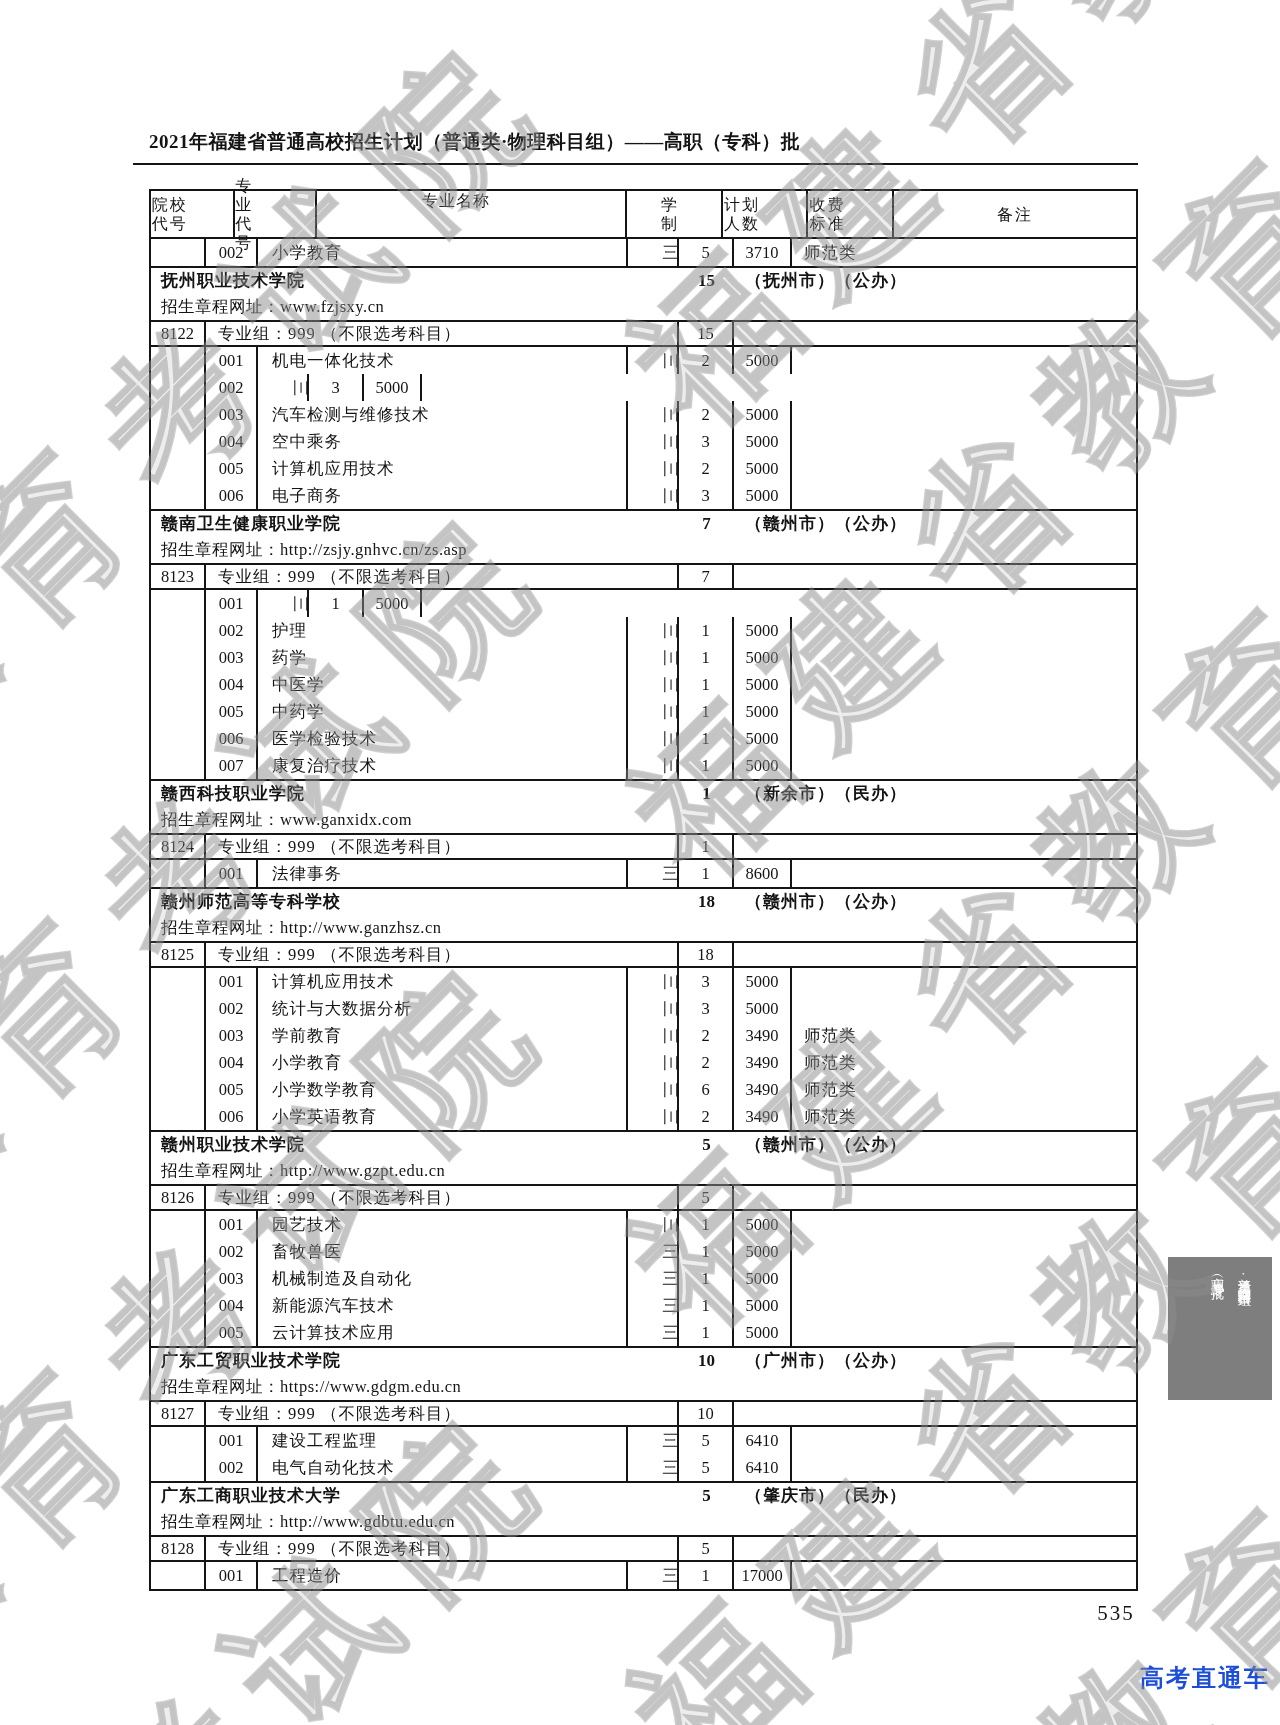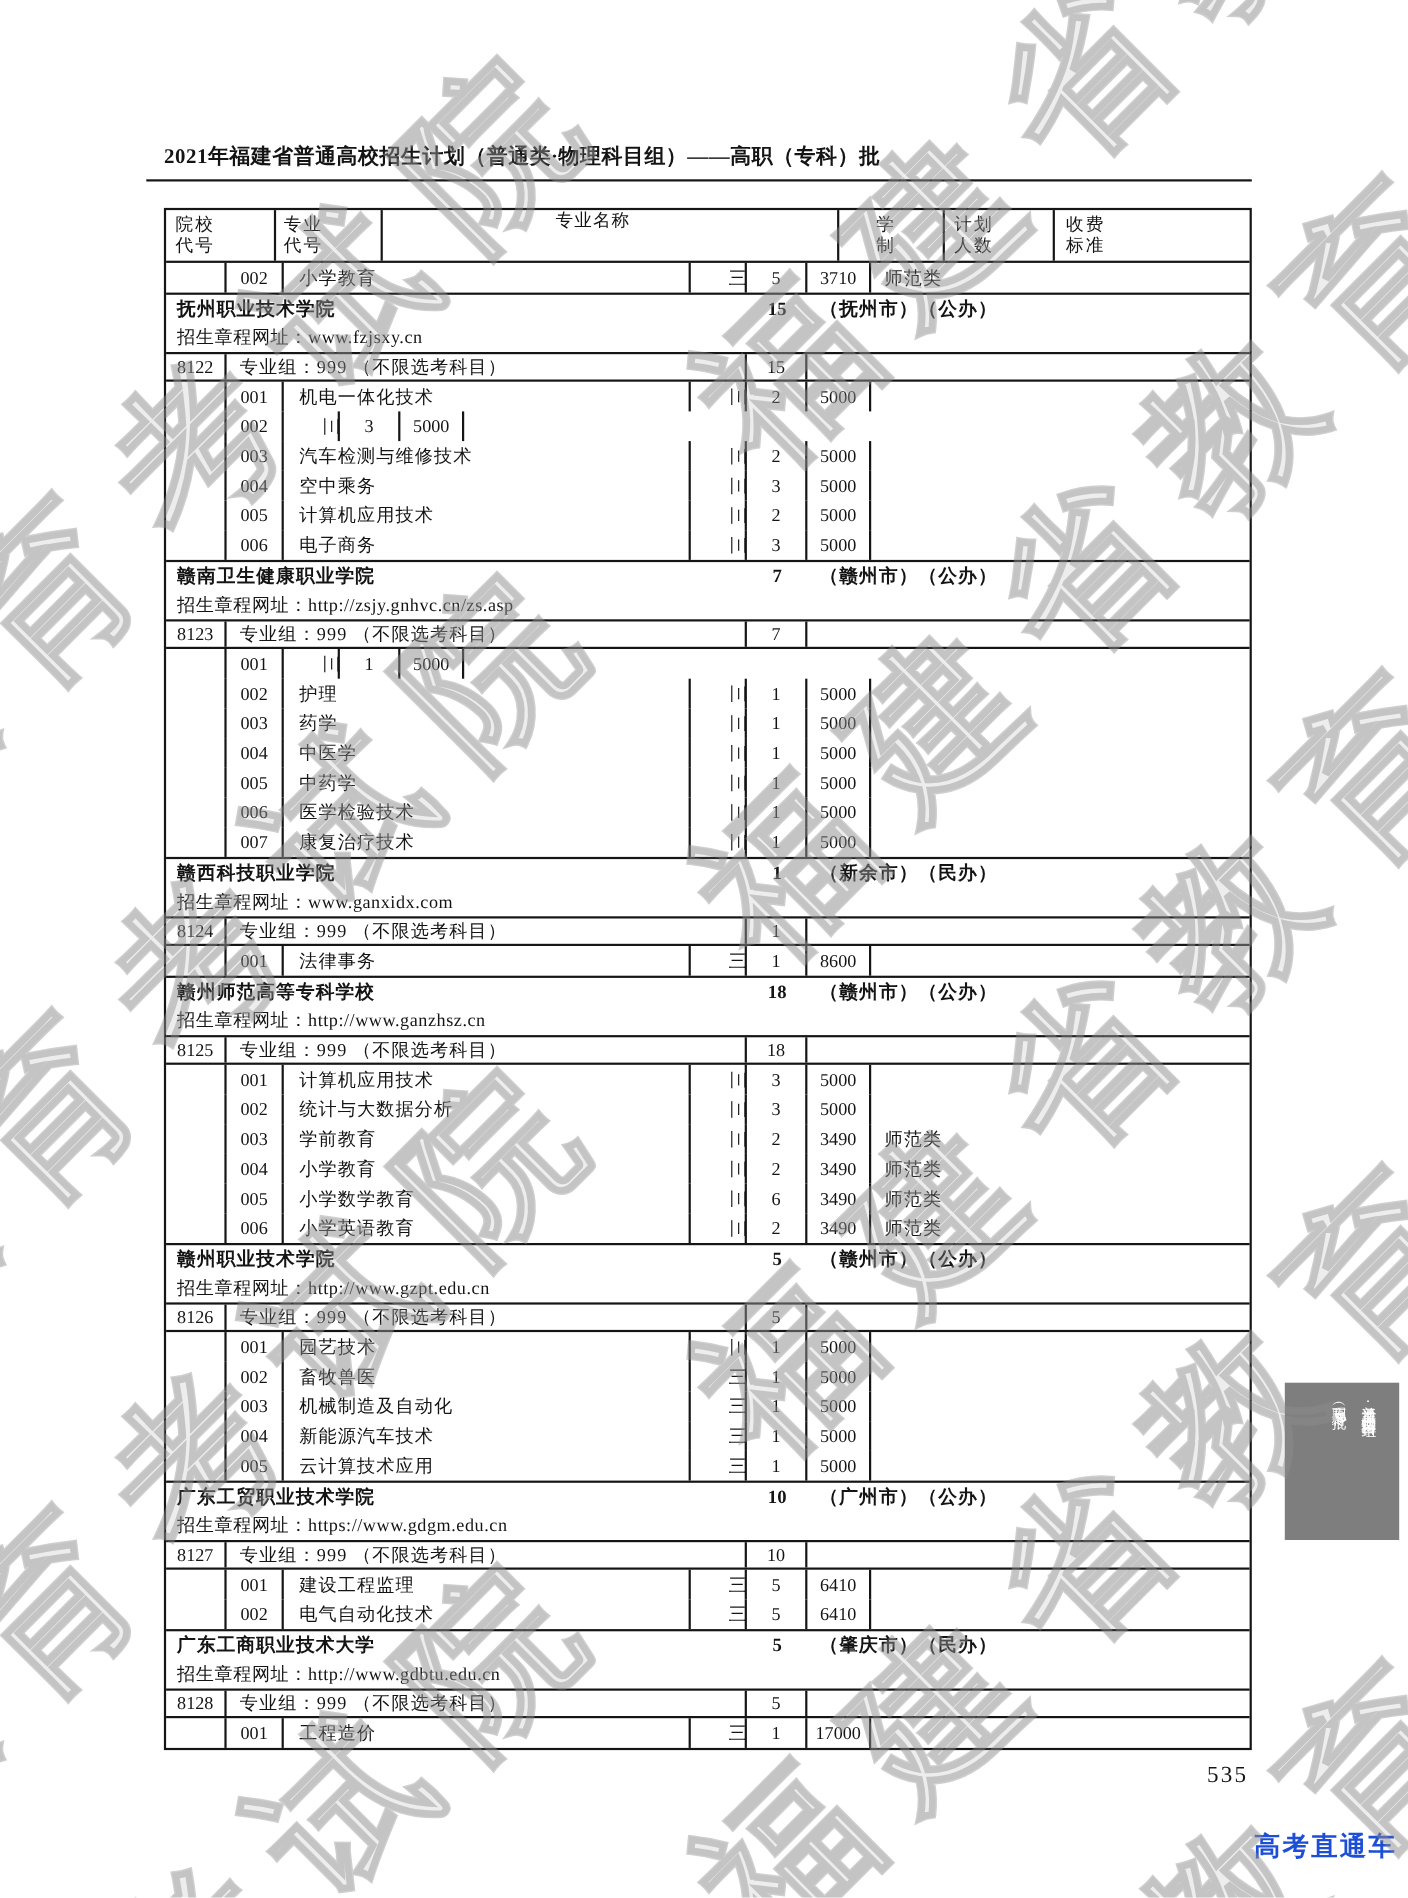--- a/index.html
+++ b/index.html
@@ -116,20 +116,23 @@
         <div class="hline">学制</div>
       </div>
       <div class="cell hc c5 bl">
         <div class="hline">计划</div>
         <div class="hline">人数</div>
       </div>
       <div class="cell hc c6 bl">
         <div class="hline">收费</div>
         <div class="hline">标准</div>
       </div>
+      <div class="cell hc c7 bl">
+        <div class="hline">备注</div>
+      </div>
     </div>
     <div class="row row-major">
       <div class="cell c1"></div>
       <div class="cell c2 bl">002</div>
       <div class="cell c3 bl">小学教育</div>
       <div class="cell c4 bl">
         <span>三</span>
       </div>
       <div class="cell c5 bl">5</div>
       <div class="cell c6 bl">3710</div>

